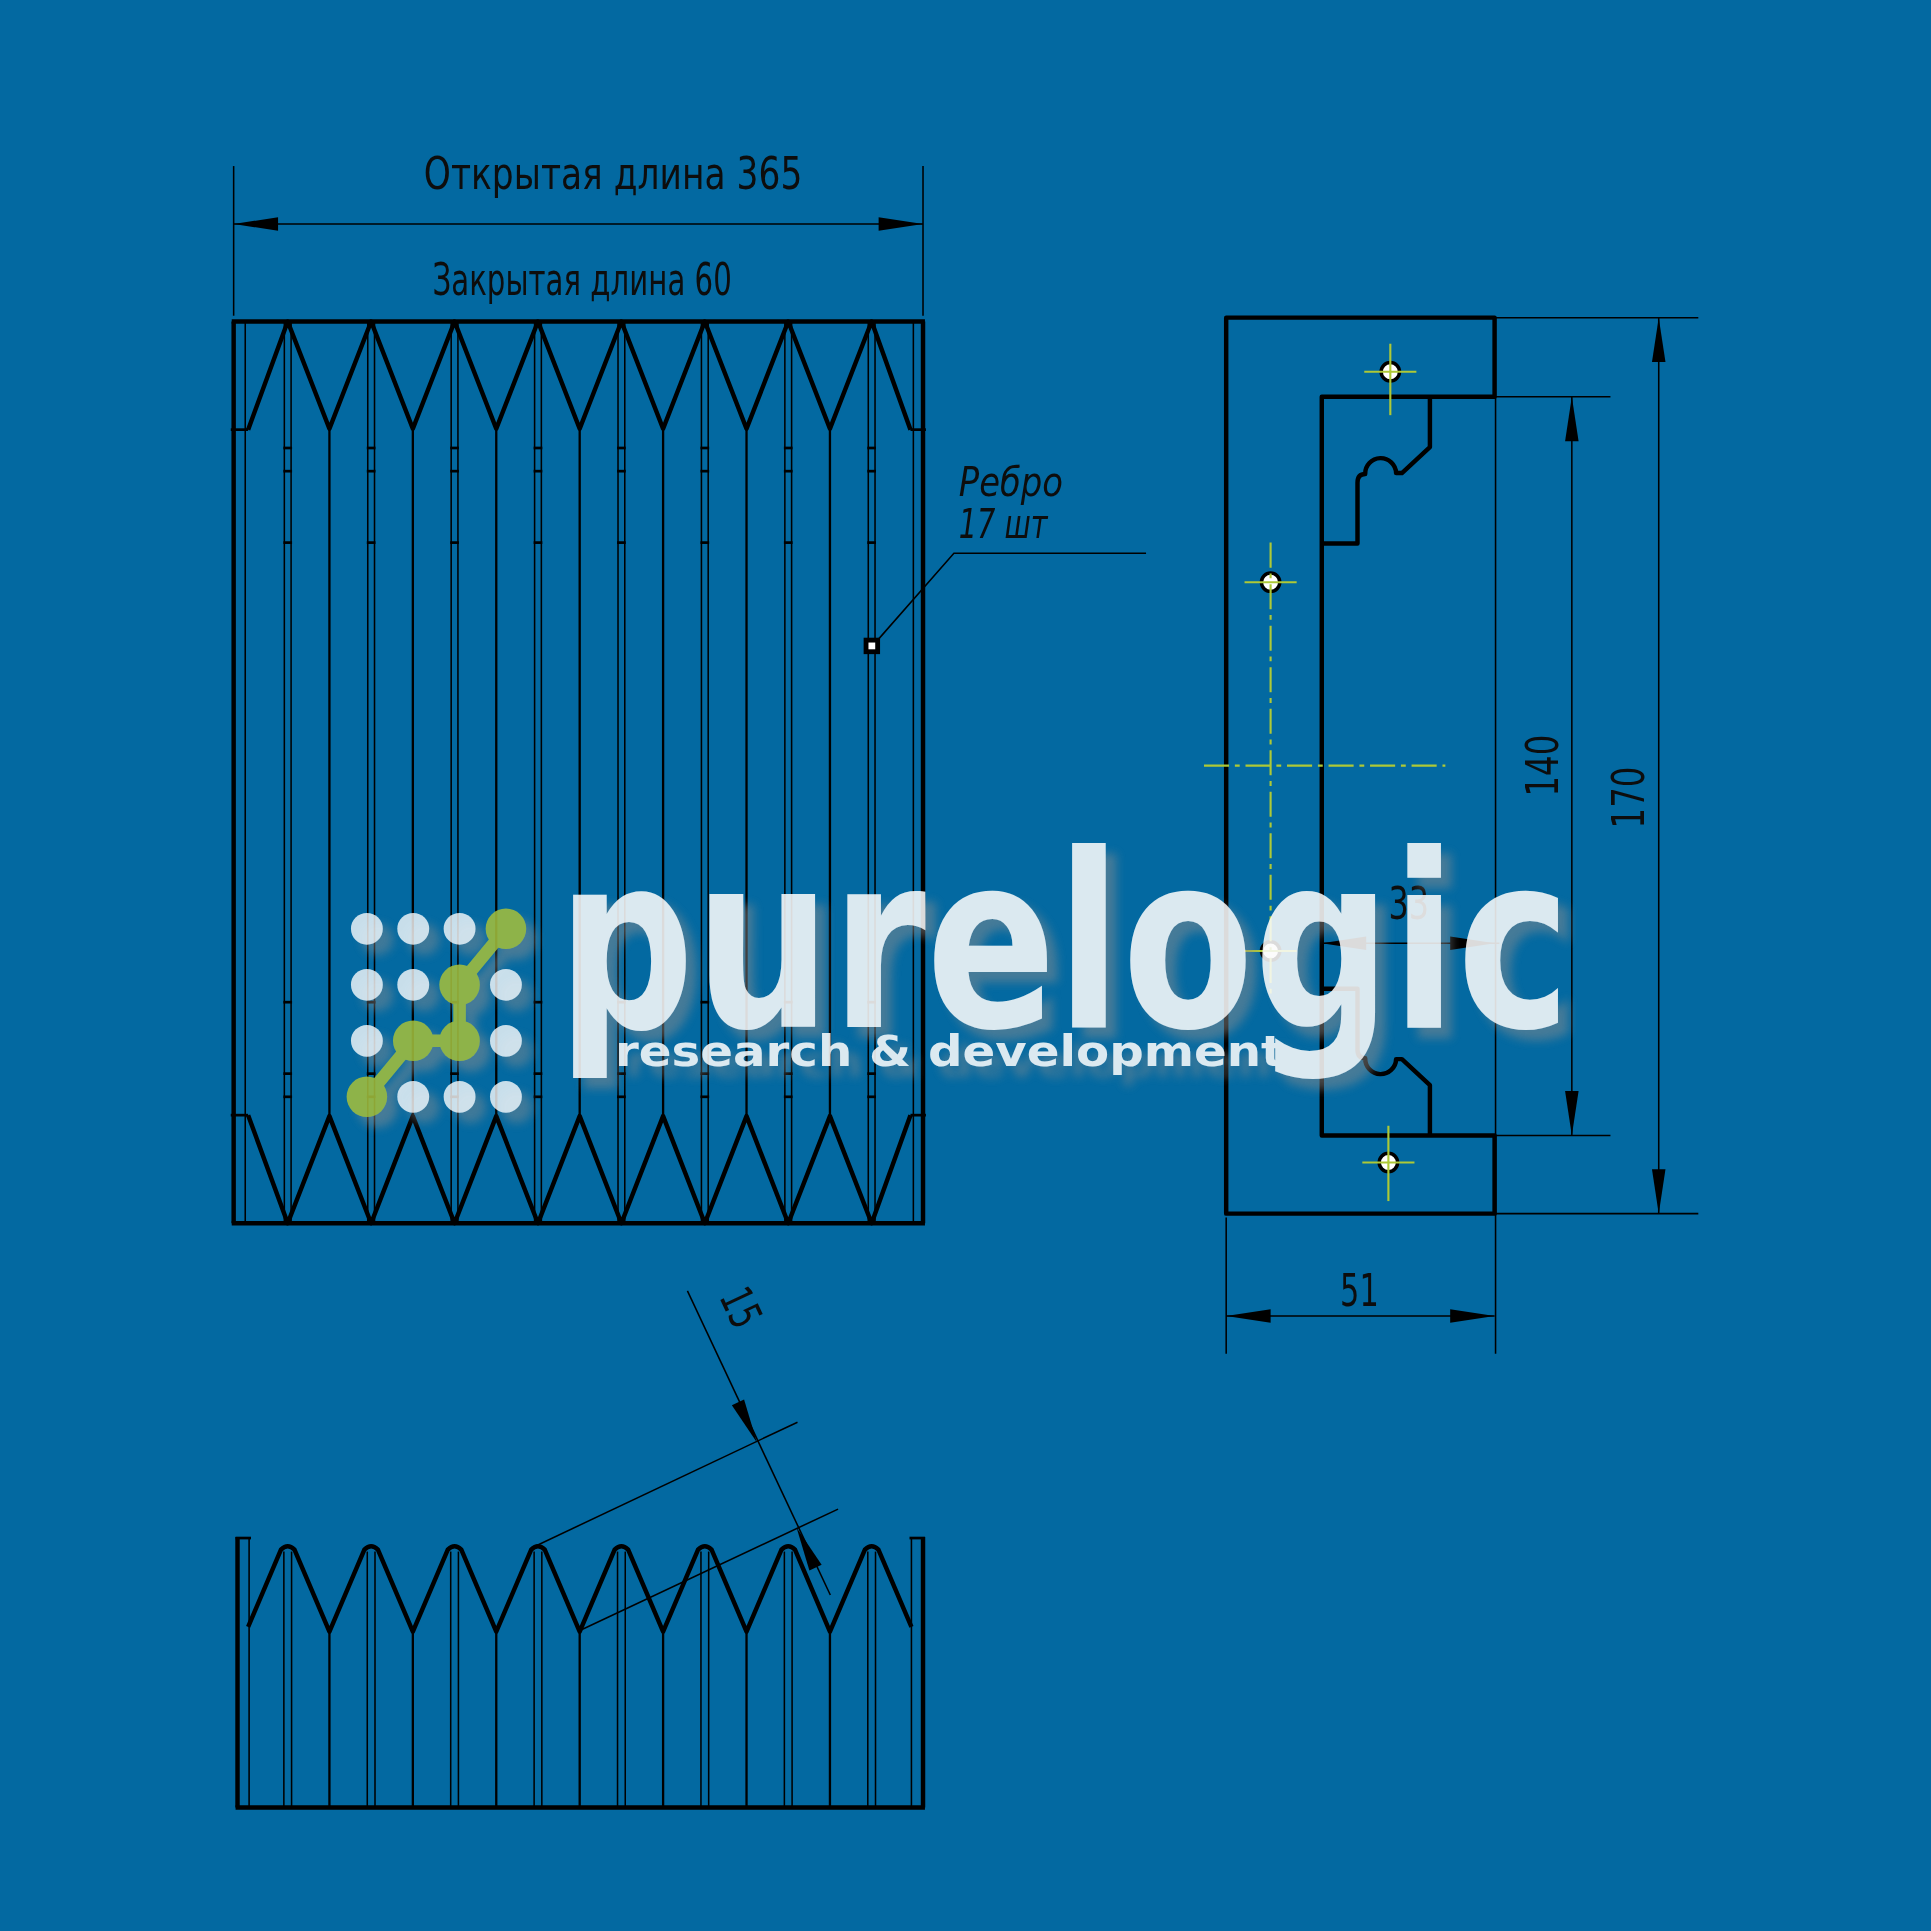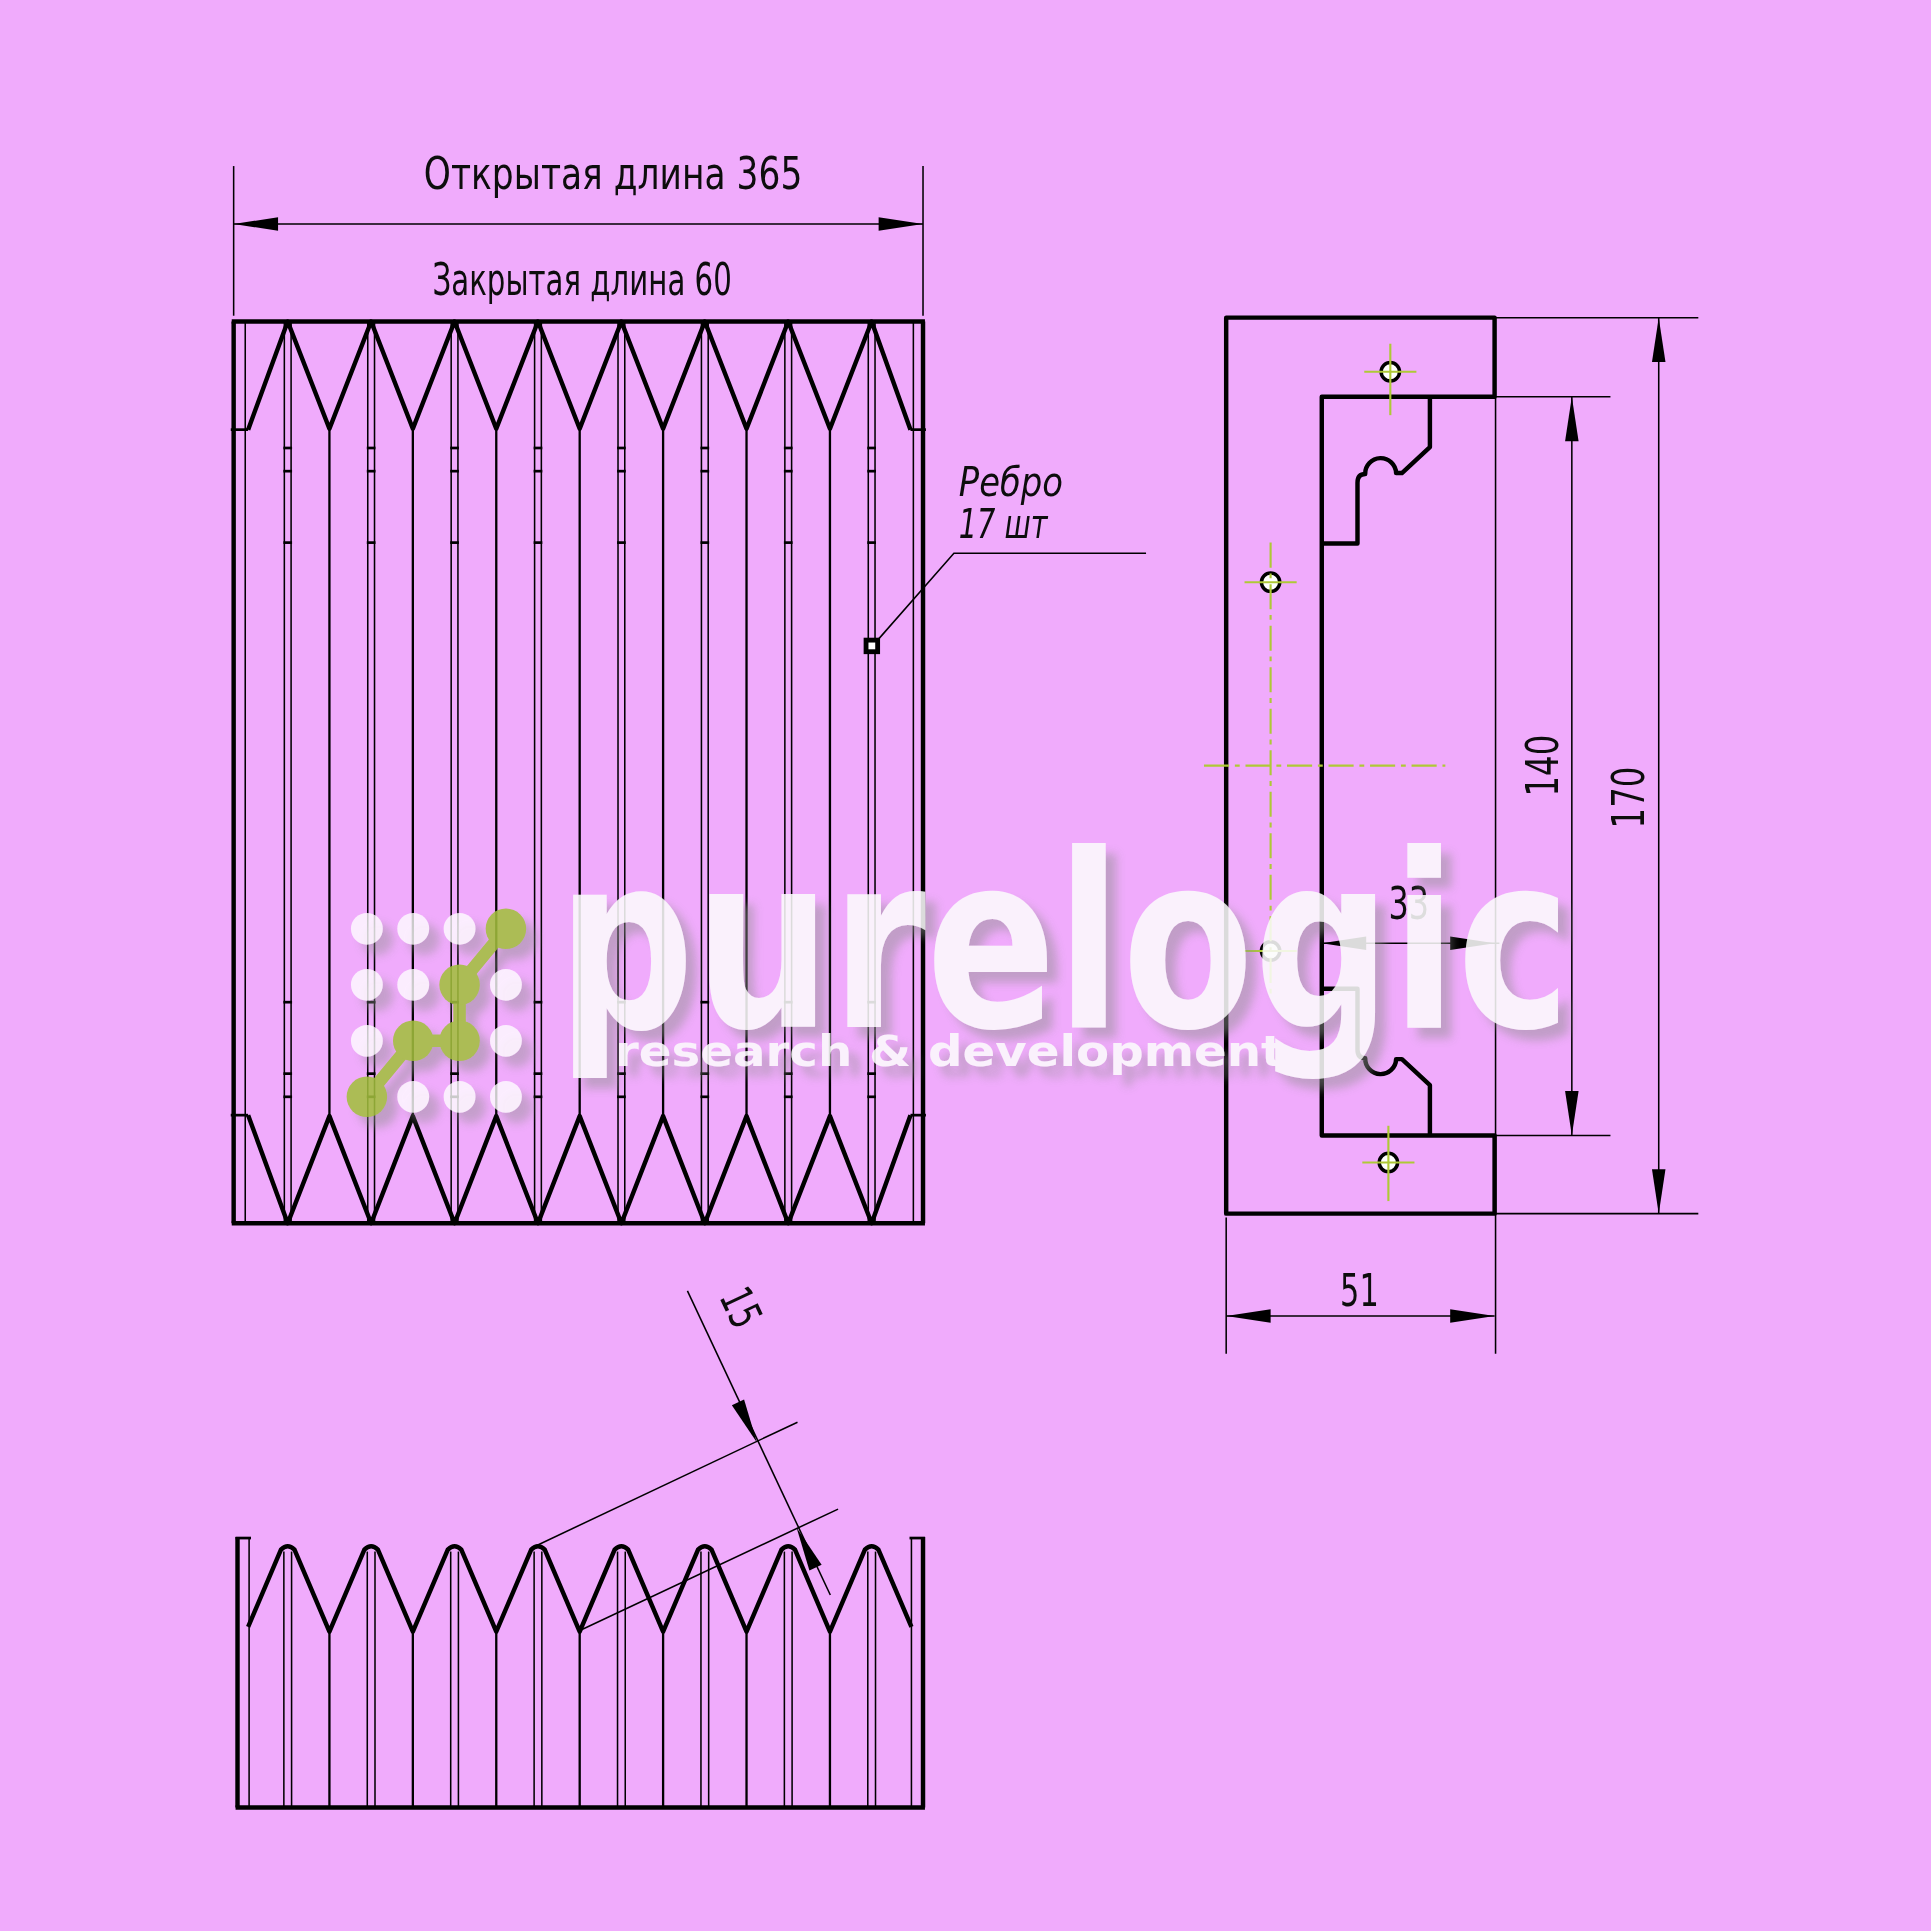--- a/index.html
+++ b/index.html
@@ -1,16 +1,16 @@
 <!DOCTYPE html>
 <html><head>
 <meta charset="utf-8">
 <style>
   html,body{margin:0;padding:0;background:#ffffff;}
-  .stage{position:relative;width:1931px;height:1931px;background:#f0abfc;overflow:hidden;}
+  .stage{position:relative;width:1931px;height:1931px;background:#0369a1;overflow:hidden;}
   svg{display:block;}
   .w1{stroke:#000;stroke-width:1.6;fill:none;}
   .w2{stroke:#000;stroke-width:2.4;fill:none;}
   .w3{stroke:#000;stroke-width:4.6;fill:none;stroke-linejoin:round;}
   .tick{stroke:#000;stroke-width:2.8;fill:none;}
   .ctr{stroke:#aec936;stroke-width:2.2;fill:none;stroke-dasharray:26 6 5 6;}
   .ctrs{stroke:#aec936;stroke-width:2.2;fill:none;}
   .hole{fill:#fff;stroke:#000;stroke-width:3.6;}
   .arr{fill:#000;stroke:none;}
   text{font-family:"DejaVu Sans","Liberation Sans",sans-serif;fill:#0d0d0d;}

